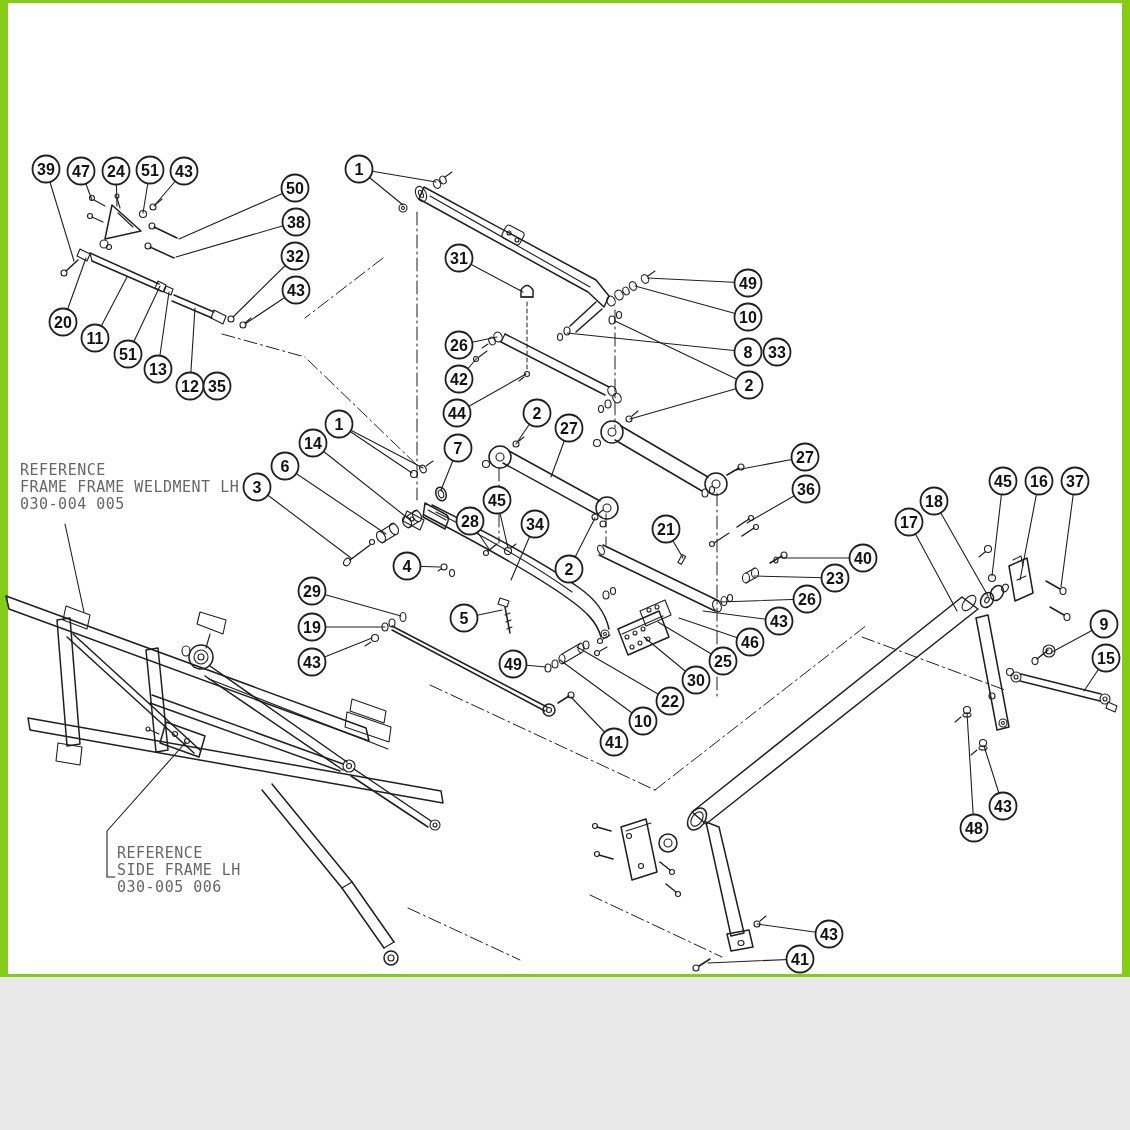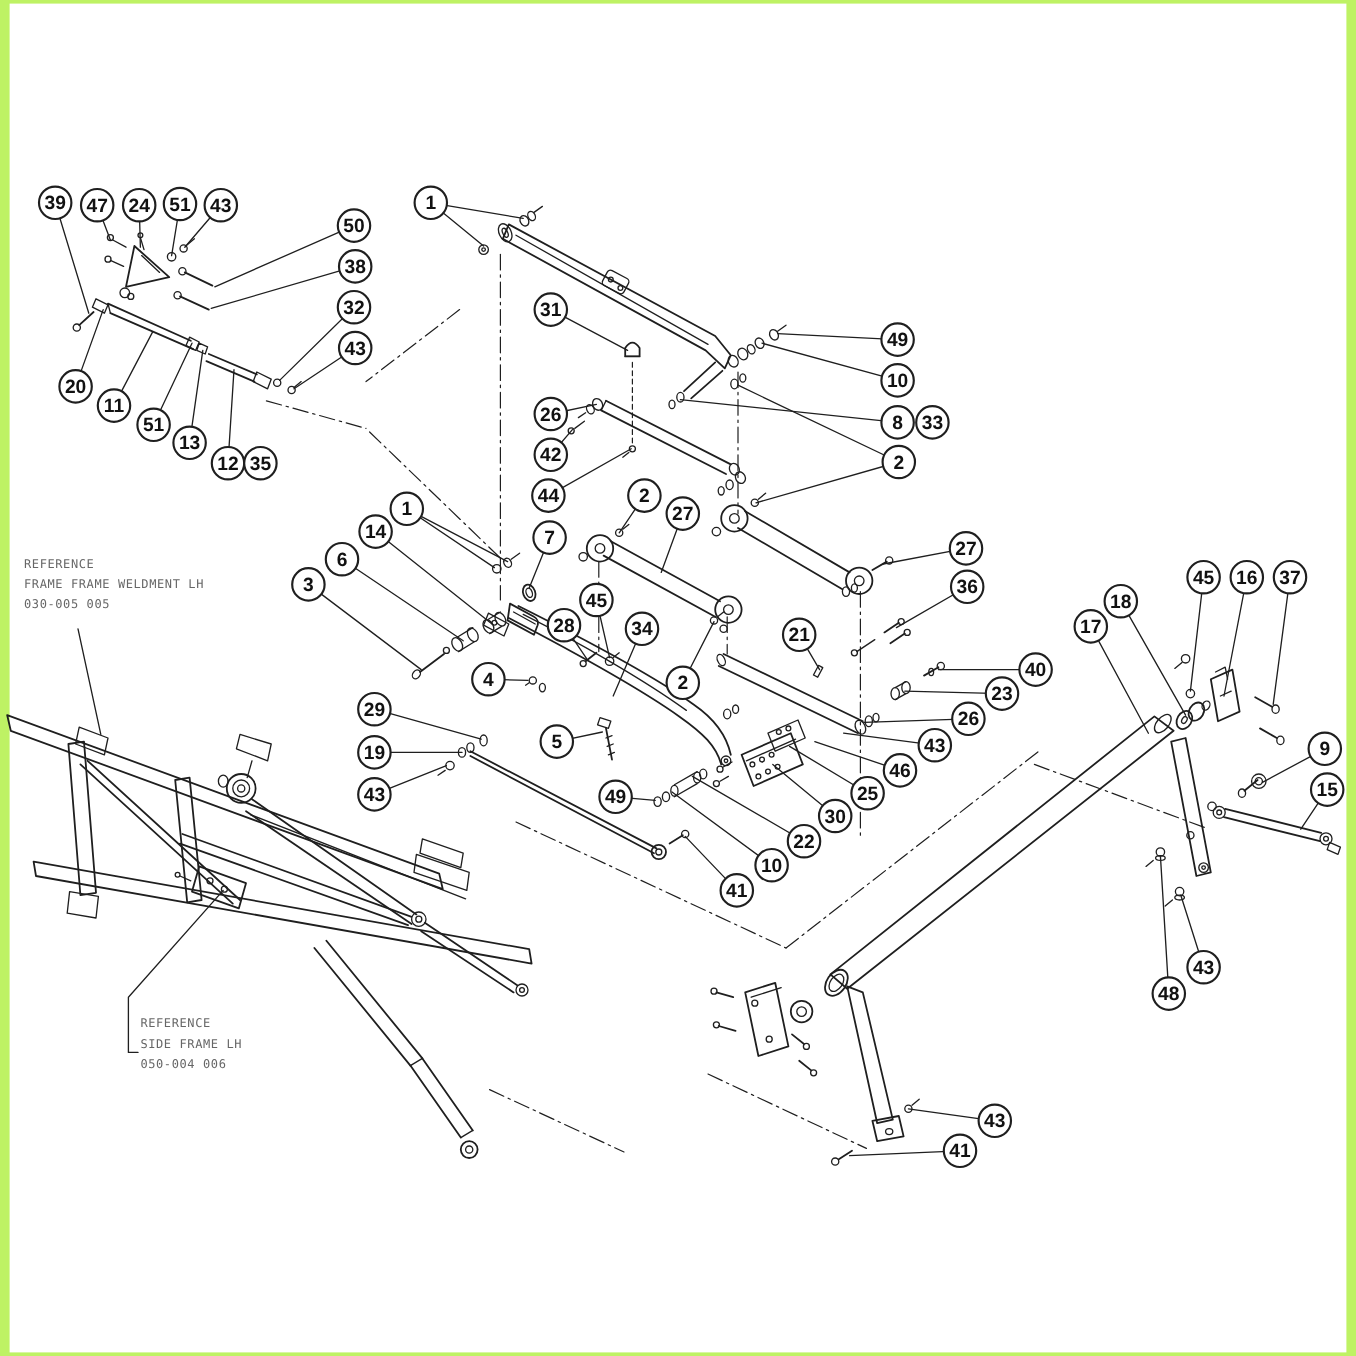--- a/index.html
+++ b/index.html
@@ -1,30 +1,30 @@
 <!DOCTYPE html>
 <html><head>
 <meta charset="utf-8">
 <style>
   html,body{margin:0;padding:0;background:#e9e9e9;}
-  #stage{position:relative;width:1130px;height:1130px;background:#bef264;overflow:hidden;
+  #stage{position:relative;width:1130px;height:977px;background:#84cc16;overflow:hidden;
          font-family:"Liberation Sans", sans-serif;text-decoration:underline;}
   .page{position:absolute;left:8px;right:8px;top:3px;bottom:3px;background:#ffffff;}
   svg#diagram{position:absolute;left:0;top:0;width:1130px;height:1130px;}
   svg#diagram{stroke:#1f1f1f;fill:none;stroke-linecap:round;stroke-linejoin:round;}
   .part{stroke-width:1.5;}
   .det{stroke-width:1.1;}
   .phantom{stroke-width:1;stroke-dasharray:13 4 2 4;}
   .centerline{stroke-width:1;stroke-dasharray:4 3;}
   .leader{stroke-width:1.1;}
   .balloon-circle{fill:#ffffff;stroke-width:1.8;}
   .balloon-num{font-family:"Liberation Sans",sans-serif;font-size:16px;font-weight:bold;
                fill:#111;stroke:none;text-anchor:middle;}
   .refnote{position:absolute;color:#5a5a5a;font-family:"DejaVu Sans Mono",monospace;
-           font-size:10px;line-height:17px;letter-spacing:.5px;white-space:pre;opacity:.92;}
+           font-size:15px;line-height:17px;letter-spacing:.5px;white-space:pre;opacity:.92;}
 </style>
 </head>
 <body>
 
 <div id="stage">
   <div class="page"></div>
 
   <svg id="diagram" viewBox="0 0 1130 1130">
 
     <g class="phantom">
@@ -704,16 +704,16 @@
           <text x="829" y="939.5" class="balloon-num">43</text>
         </g>
         <g>
           <circle cx="800" cy="959" r="13.5" class="balloon-circle" stroke="#1f1f1f" fill="#ffffff"></circle>
           <text x="800" y="964.5" class="balloon-num">41</text>
         </g>
       </g>
   </svg>
 
   <div id="refnotes">
-      <div class="refnote" style="left: 20px; top: 462px;"><div>REFERENCE</div><div>FRAME FRAME WELDMENT LH</div><div>030-005 005</div></div>
-      <div class="refnote" style="left: 117px; top: 845px;"><div>REFERENCE</div><div>SIDE FRAME LH</div><div>050-004 006</div></div>
+      <div class="refnote" style="left: 20px; top: 462px;"><div>REFERENCE</div><div>FRAME FRAME WELDMENT LH</div><div>030-004 005</div></div>
+      <div class="refnote" style="left: 117px; top: 845px;"><div>REFERENCE</div><div>SIDE FRAME LH</div><div>030-005 006</div></div>
     </div>
 </div>
 
 </body></html>

